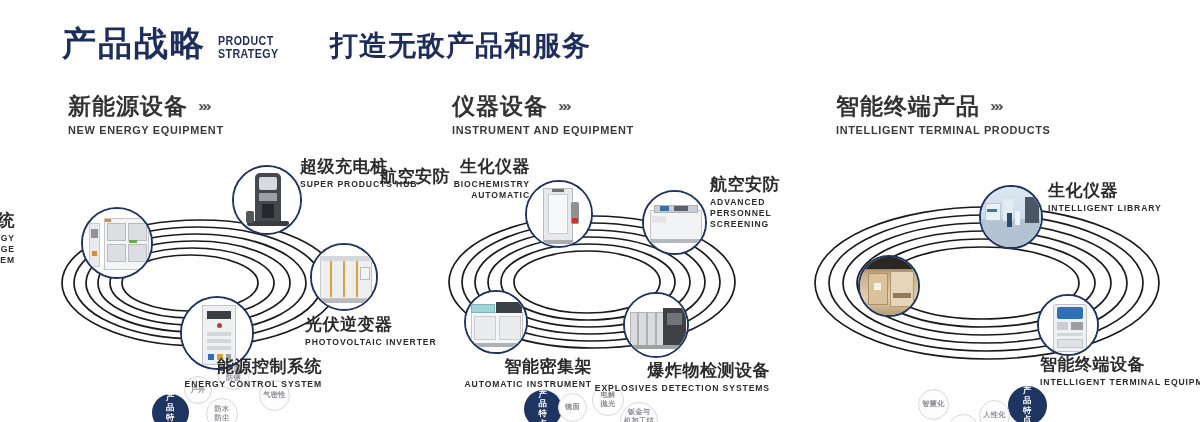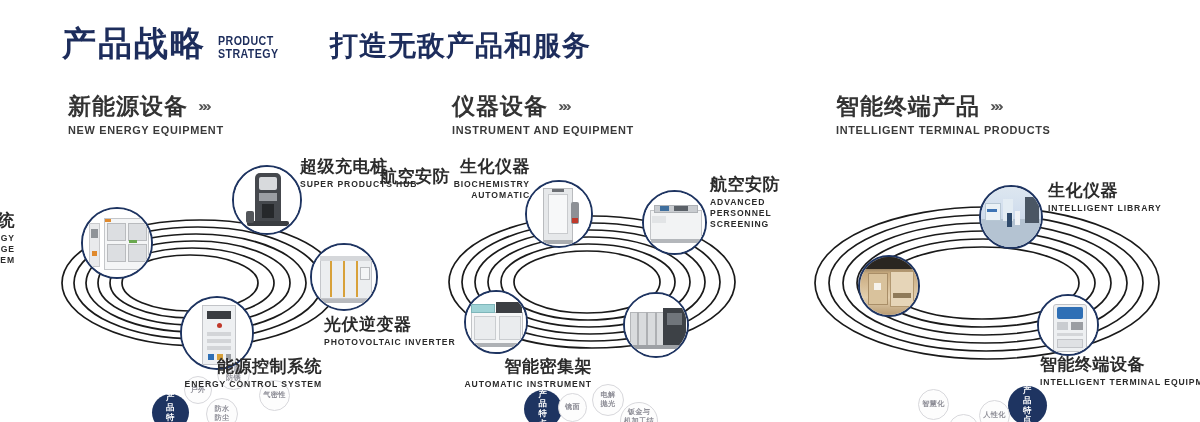--- a/index.html
+++ b/index.html
@@ -186,21 +186,21 @@
       <div class="art" style="background:#ffffff;">
         <div class="dev" style="left:8px;top:14px;width:52px;height:40px;background:#eceef0;border:1px solid #c4c6ca;"></div>
         <div class="dev" style="left:8px;top:11px;width:52px;height:5px;background:#d5d7da;"></div>
         <div class="dev" style="left:18px;top:16px;width:2px;height:36px;background:#d8a13a;"></div>
         <div class="dev" style="left:31px;top:16px;width:2px;height:36px;background:#d8a13a;"></div>
         <div class="dev" style="left:44px;top:16px;width:2px;height:36px;background:#d8a13a;"></div>
         <div class="dev" style="left:48px;top:22px;width:10px;height:13px;background:#f4f5f6;border:1px solid #b9bbbe;"></div>
         <div class="dev" style="left:9px;top:54px;width:50px;height:4px;background:#b8babe;"></div>
       </div>
     </div>
-    <div class="lbl" style="left:305px;top:166px;margin-left:19px;">
+    <div class="lbl" style="left:305px;top:166px;">
       <div class="cn">光伏逆变器</div>
       <div class="en">PHOTOVOLTAIC INVERTER</div>
     </div>
 
     <div class="node" style="left:180px;top:146px;width:74px;height:74px;">
       <div class="art" style="background:#ffffff;">
         <div class="dev" style="left:20px;top:7px;width:34px;height:60px;background:#eef0f2;border:1px solid #c2c4c8;"></div>
         <div class="dev" style="left:25px;top:13px;width:24px;height:8px;background:#3a3d41;"></div>
         <div class="dev" style="left:35px;top:25px;width:5px;height:5px;border-radius:50%;background:#c0392b;"></div>
         <div class="dev" style="left:25px;top:34px;width:24px;height:4px;background:#d3d5d8;"></div>
@@ -294,20 +294,24 @@
       <div class="art" style="background:#ffffff;">
         <div class="dev" style="left:5px;top:18px;width:34px;height:34px;background:#d9dbdd;border:1px solid #b4b6b9;"></div>
         <div class="dev" style="left:12px;top:18px;width:1.5px;height:34px;background:#aeb0b3;"></div>
         <div class="dev" style="left:21px;top:18px;width:1.5px;height:34px;background:#aeb0b3;"></div>
         <div class="dev" style="left:30px;top:18px;width:1.5px;height:34px;background:#aeb0b3;"></div>
         <div class="dev" style="left:38px;top:14px;width:23px;height:38px;background:#3d4146;"></div>
         <div class="dev" style="left:42px;top:19px;width:15px;height:12px;background:#70757b;"></div>
         <div class="dev" style="left:5px;top:51px;width:56px;height:4px;background:#9ea1a5;"></div>
       </div>
     </div>
+    <div class="lbl c" style="left:148px;top:212px;width:230px;">
+      <div class="cn">爆炸物检测设备</div>
+      <div class="en">EXPLOSIVES DETECTION SYSTEMS</div>
+    </div>
   </div>
 
   <div class="cluster c2">
     <svg class="rings" viewBox="0 0 400 260">
       <g fill="none" stroke="#1a1a1a" stroke-width="1.7">
         <ellipse cx="197" cy="133" rx="172" ry="76"></ellipse>
         <ellipse cx="196" cy="133" rx="157" ry="68"></ellipse>
         <ellipse cx="195" cy="133" rx="142" ry="60"></ellipse>
         <ellipse cx="194" cy="133" rx="127" ry="52"></ellipse>
         <ellipse cx="193" cy="133" rx="112" ry="44"></ellipse>

